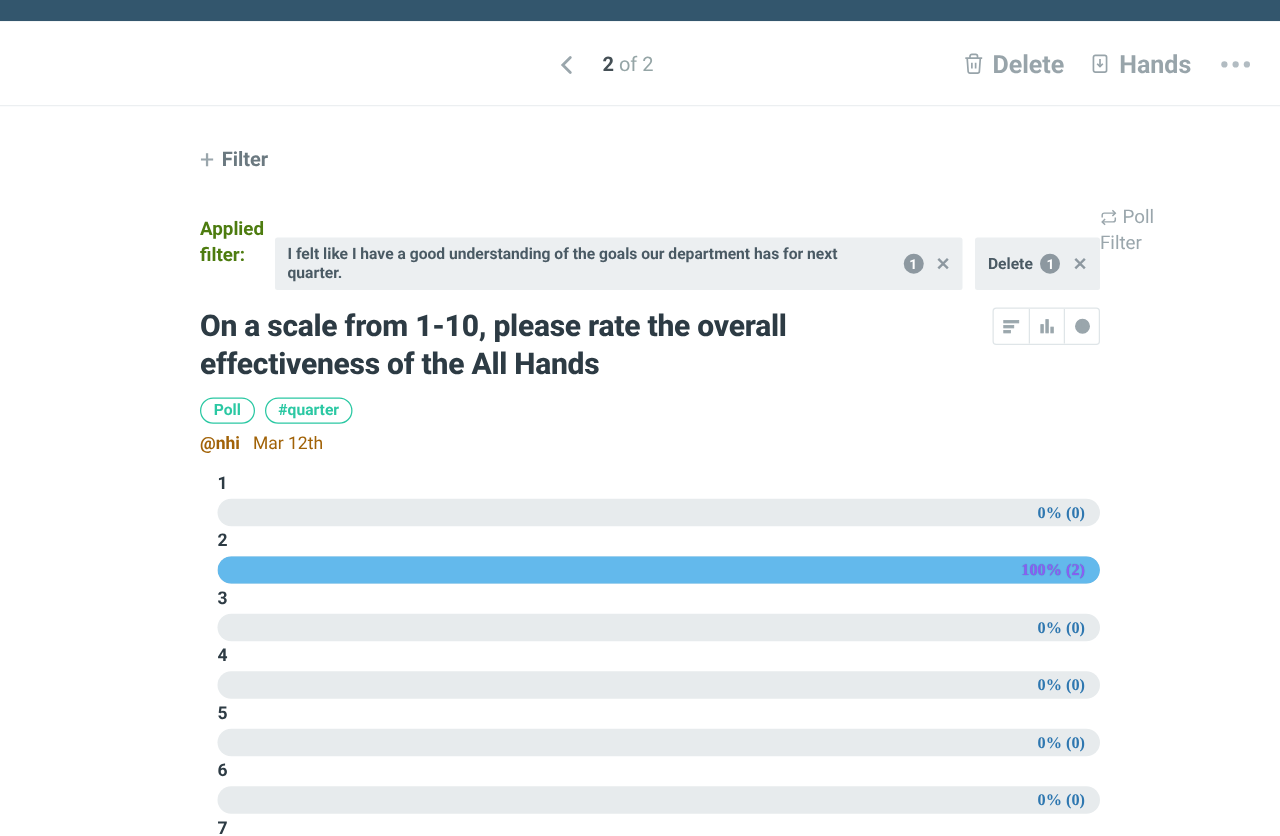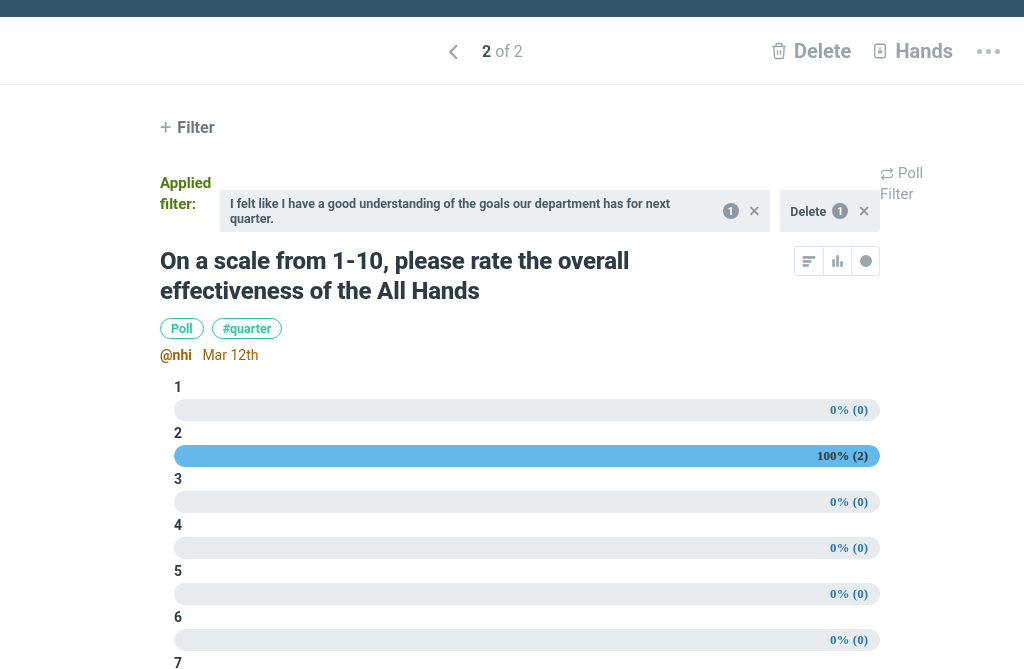--- a/index.html
+++ b/index.html
@@ -211,21 +211,21 @@
       right: 12px;
       top: 0;
       height: 100%;
       display: flex;
       align-items: center;
       font-size: 13px;
       font-weight: 700;
       color: #2e77b0;
       font-family: Liberation Serif, serif;
     }
-    .bar.full .val { color: #404040; text-shadow: 0 0 1px rgba(0,0,0,.3); }
+    .bar.full .val { color: #8b5cf6; text-shadow: 0 0 1px rgba(0,0,0,.3); }
   </style>
 </head>
 <body>
 
 <div class="topband"></div>
 
 <div class="topnav">
   <div class="back">
     <svg viewBox="0 0 24 24" fill="none" stroke="#9aa6ac" stroke-width="3" stroke-linecap="round">
       <polyline points="15 4 7 12 15 20"></polyline>

